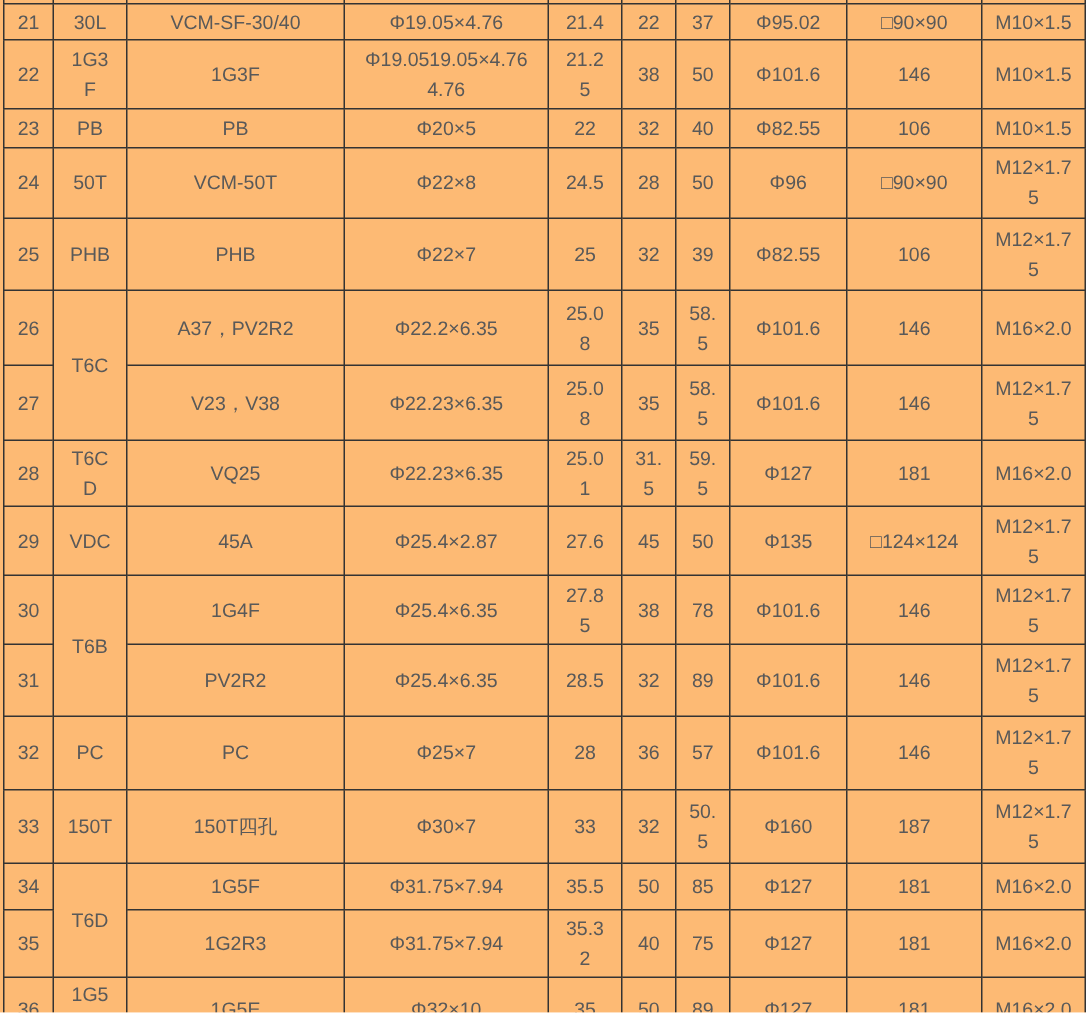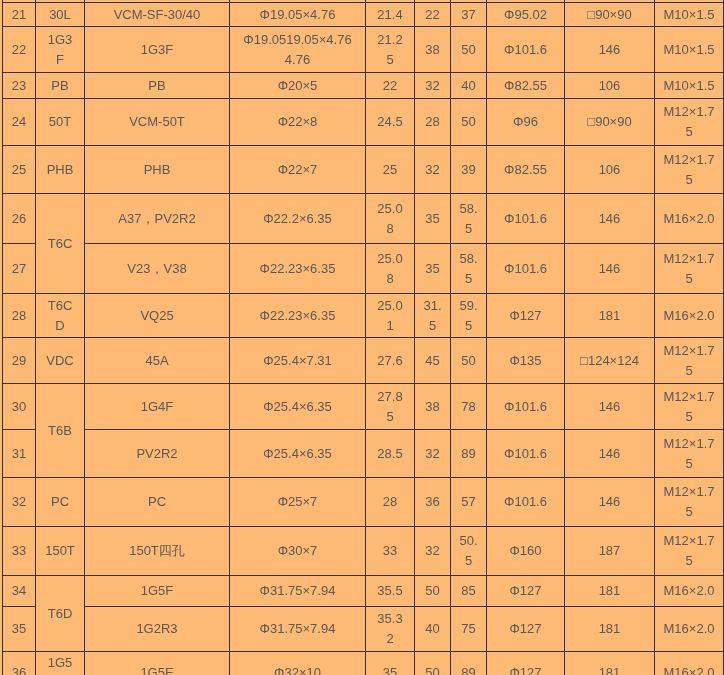--- a/index.html
+++ b/index.html
@@ -152,21 +152,21 @@
           <td>31.5</td>
           <td>59.5</td>
           <td>Φ127</td>
           <td>181</td>
           <td>M16×2.0</td>
         </tr>
         <tr style="height: 46px; margin-top: 44px;">
           <td>29</td>
           <td>VDC</td>
           <td>45A</td>
-          <td>Φ25.4×7.31</td>
+          <td>Φ25.4×2.87</td>
           <td>27.6</td>
           <td>45</td>
           <td>50</td>
           <td>Φ135</td>
           <td>□124×124</td>
           <td>M12×1.75</td>
         </tr>
         <tr style="height: 46px;">
           <td>30</td>
           <td rowspan="2">T6B</td>

